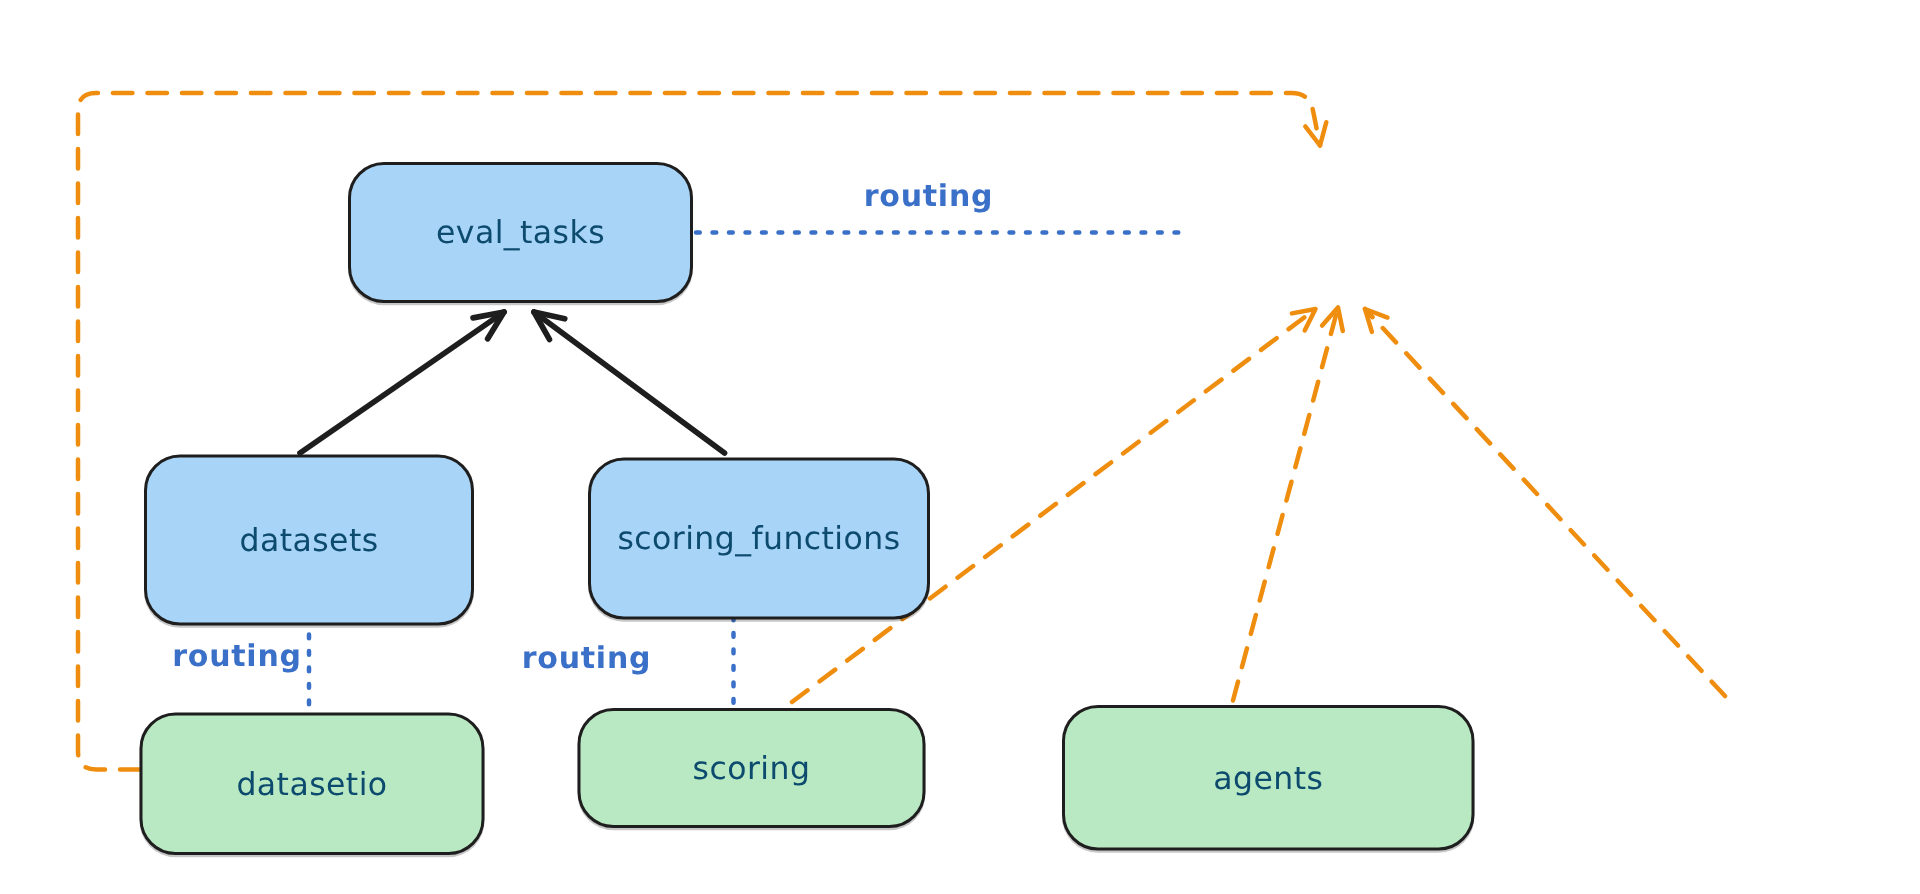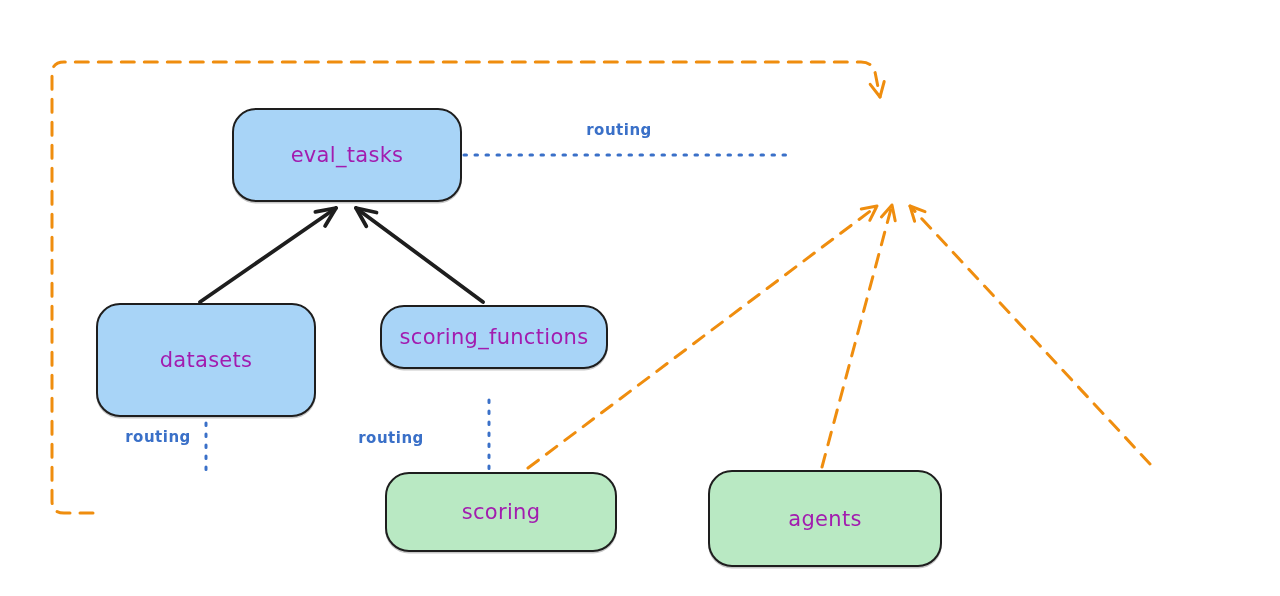--- a/index.html
+++ b/index.html
@@ -13,28 +13,28 @@
   #edge-layer{position:absolute;left:0;top:0;}
   .node{
     position:absolute;
     box-sizing:border-box;
     border:2.5px solid #1e1e1e;
     border-radius:24px;
     display:flex;align-items:center;justify-content:center;
     box-shadow:0 1.5px 0 rgba(30,30,30,0.25);
   }
   .node-label{
-    color:#a21caf;
+    color:#0c4a6e;
     font-size:21px;
     letter-spacing:0.3px;
     white-space:nowrap;
   }
   .edge-label{
     position:absolute;
-    font-size:15px;
+    font-size:20px;
     font-weight:600;
     letter-spacing:0.5px;
     transform:translate(-50%,-50%);
     white-space:nowrap;
   }
 </style>
 </head>
 <body>
 
 <div id="canvas">
@@ -56,27 +56,30 @@
       <path d="M93,513 L64,513 Q52,513 52,501 L52,74 Q52,62 64,62 L861,62 Q873,62 875.3533936216583,73.76696810829104 L880,97" fill="none" stroke="#ef8d0e" stroke-width="3" stroke-linecap="round" stroke-linejoin="round" stroke-dasharray="13 10"></path>
       <path d="M870.2,84.3 L880,97 M884.2,81.5 L880,97 " fill="none" stroke="#ef8d0e" stroke-width="3" stroke-linecap="round" stroke-linejoin="round"></path>
     </svg>
 
   <div class="node" style="left: 232px; top: 108px; width: 230px; height: 94px; background: rgb(168, 212, 247);">
     <span class="node-label">eval_tasks</span>
   </div>
   <div class="node" style="left: 96px; top: 303px; width: 220px; height: 114px; background: rgb(168, 212, 247);">
     <span class="node-label">datasets</span>
   </div>
-  <div class="node" style="left: 380px; top: 305px; width: 228px; height: 64px; background: rgb(168, 212, 247);">
+  <div class="node" style="left: 392px; top: 305px; width: 228px; height: 108px; background: rgb(168, 212, 247);">
     <span class="node-label">scoring_functions</span>
+  </div>
+  <div class="node" style="left: 93px; top: 475px; width: 230px; height: 95px; background: rgb(185, 233, 195);">
+    <span class="node-label">datasetio</span>
   </div>
   <div class="node" style="left: 385px; top: 472px; width: 232px; height: 80px; background: rgb(185, 233, 195);">
     <span class="node-label">scoring</span>
   </div>
-  <div class="node" style="left: 708px; top: 470px; width: 234px; height: 97px; background: rgb(185, 233, 195);">
+  <div class="node" style="left: 708px; top: 470px; width: 275px; height: 97px; background: rgb(185, 233, 195);">
     <span class="node-label">agents</span>
   </div>
 
   <div class="edge-label" style="left: 619px; top: 130px; color: rgb(58, 112, 200);">routing</div>
   <div class="edge-label" style="left: 158px; top: 437px; color: rgb(58, 112, 200);">routing</div>
   <div class="edge-label" style="left: 391px; top: 438px; color: rgb(58, 112, 200);">routing</div>
 
 </div>
 
 </body></html>

